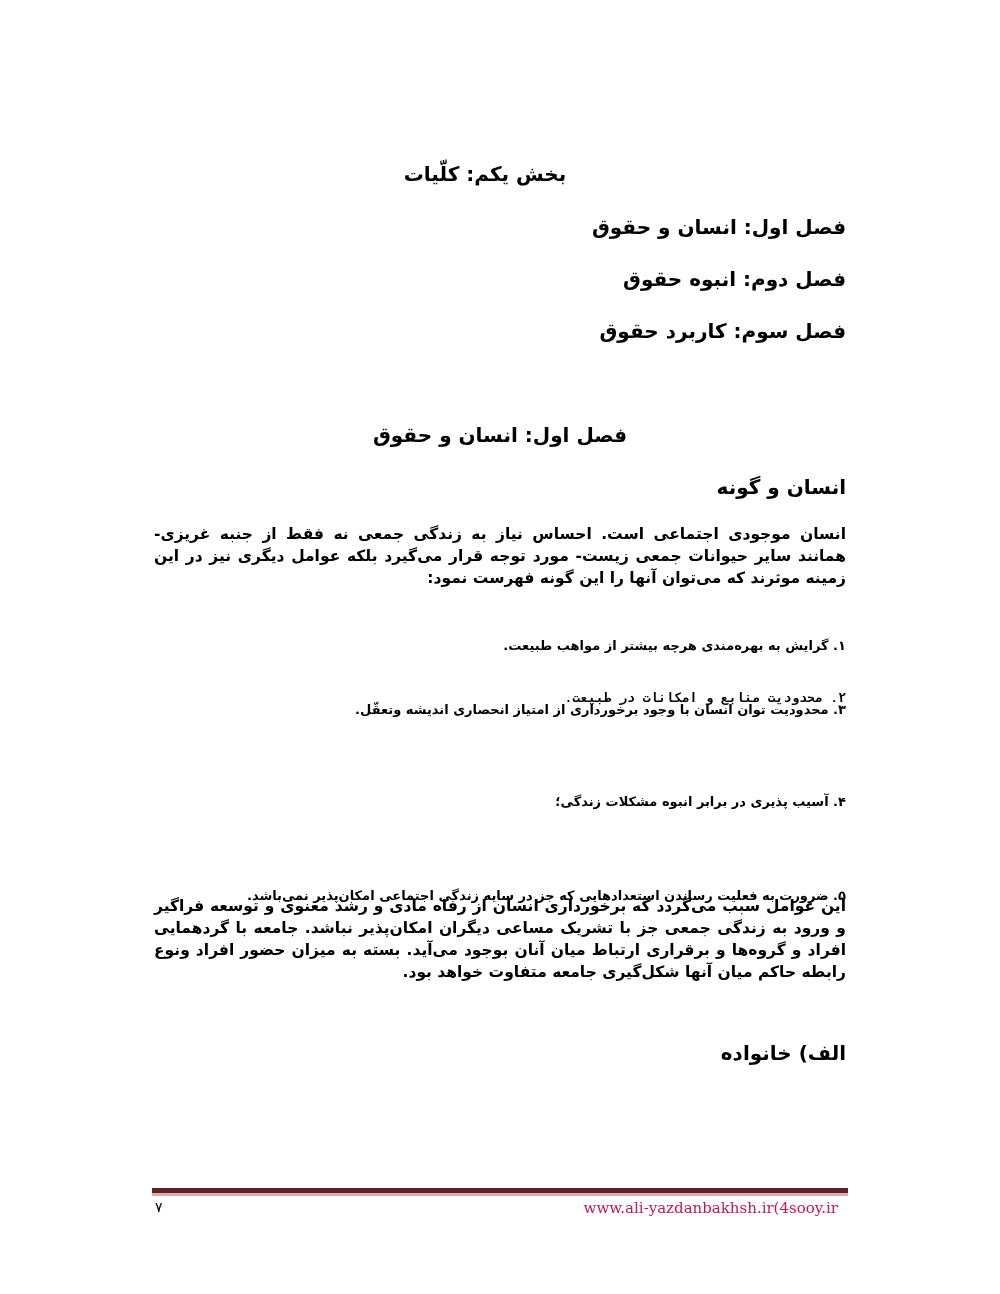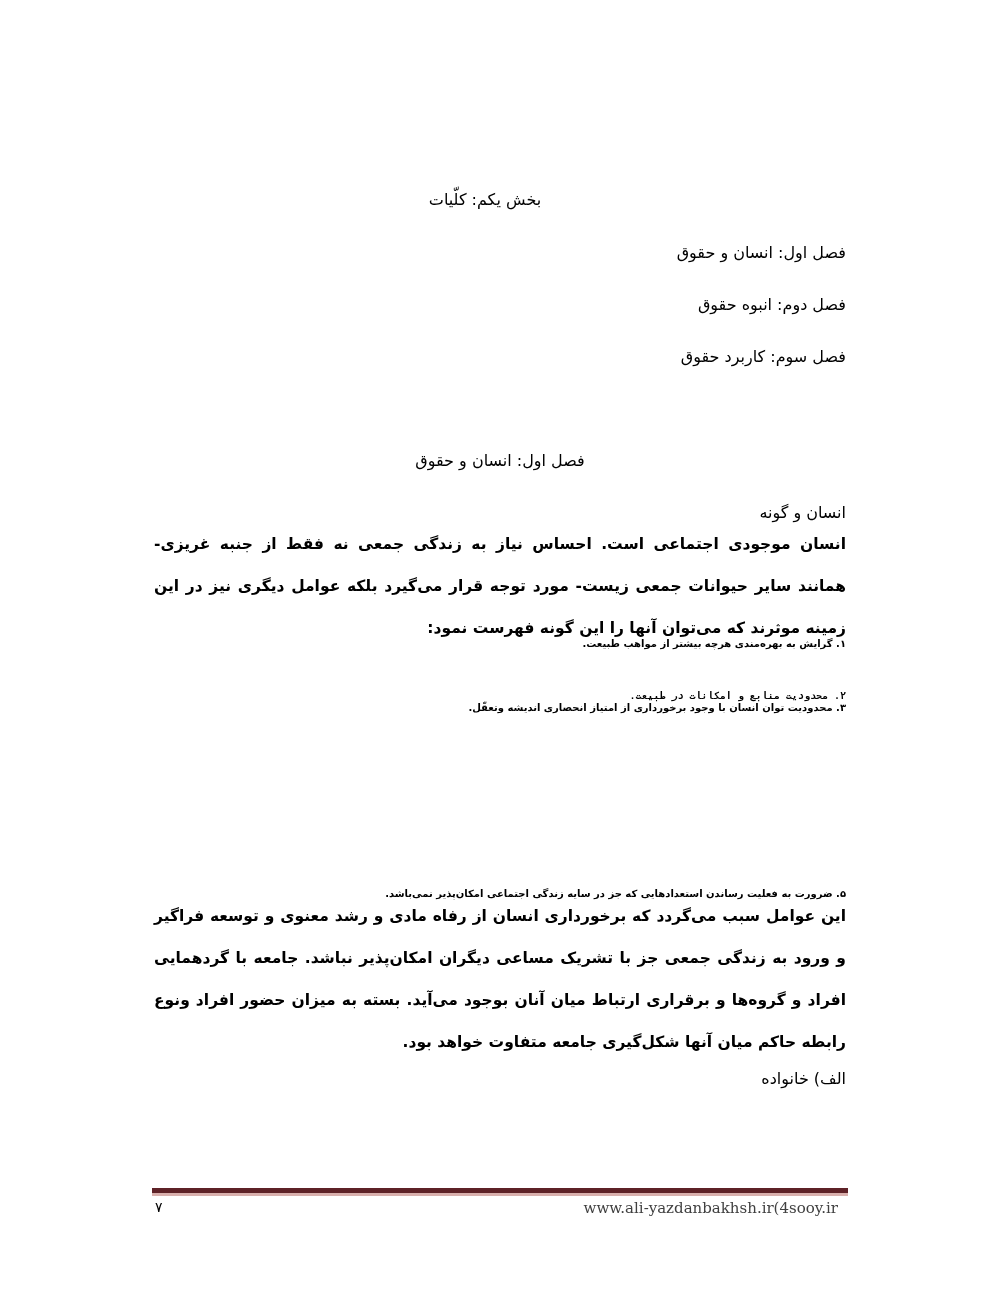--- a/index.html
+++ b/index.html
@@ -19,66 +19,65 @@
       position: absolute;
       left: 0; top: 0;
       width: 1000px; height: 1294px;
     }
     .rtl {
       direction: rtl;
       unicode-bidi: embed;
     }
     .heading {
       position: absolute;
-      font-weight: normal;
-      font-size: 16px;
+      font-weight: bold;
+      font-size: 20px;
       white-space: nowrap;
-      margin-top: 28px;
     }
     .centered {
       text-align: center;
     }
     .right {
       right: 154px;
       text-align: right;
     }
     .para {
       position: absolute;
       right: 154px;
       width: 692px;
       font-weight: bold;
       font-size: 15.5px;
-      line-height: 42px;
+      line-height: 22px;
       text-align: justify;
       text-align-last: right;
     }
     .list-item {
       position: absolute;
       right: 154px;
       font-weight: bold;
-      font-size: 10px;
+      font-size: 13px;
       white-space: nowrap;
       text-align: right;
     }
     .footer-rule {
       position: absolute;
       left: 152px;
       width: 696px;
       top: 1188px;
       height: 5px;
       background: #5e2227;
       border-bottom: 3px solid #d9b0ad;
     }
     .footer-url {
       position: absolute;
       right: 162px;
       top: 1199px;
       font-family: "DejaVu Serif", serif;
       font-size: 15px;
-      color: #404040;
+      color: #be185d;
     }
     .footer-page {
       position: absolute;
       left: 155px;
       top: 1199px;
       font-family: "DejaVu Sans", sans-serif;
       font-size: 14px;
     }
   </style>
 </head>
@@ -94,20 +93,21 @@
 
   <div class="heading centered rtl" style="left:320px; width:360px; top:423px;">فصل اول: انسان و حقوق</div>
 
   <div class="heading right rtl" style="top:475px;">انسان و گونه</div>
 
   <div class="para rtl" style="top:523px;">انسان موجودی اجتماعی است. احساس نیاز به زندگی جمعی نه فقط از جنبه غریزی- همانند سایر حیوانات جمعی زیست- مورد توجه قرار می‌گیرد بلکه عوامل دیگری نیز در این زمینه موثرند که می‌توان آنها را این گونه فهرست نمود:</div>
 
   <div class="list-item rtl" style="top:638px;">۱. گرایش به بهره‌مندی هرچه بیشتر از مواهب طبیعت.</div>
   <div class="list-item rtl" style="top:690px;font-family:Liberation Mono, monospace;">۲. محدودیت منابع و امکانات در طبیعت.</div>
   <div class="list-item rtl" style="top:702px;">۳. محدودیت توان انسان با وجود برخورداری از امتیاز انحصاری اندیشه وتعقّل.</div>
+  <div class="list-item rtl" style="top:794px;">۴. آسیب پذیری در برابر انبوه مشکلات زندگی؛</div>
   <div class="list-item rtl" style="top:888px;">۵. ضرورت به فعلیت رساندن استعدادهایی که جز در سایه زندگی اجتماعی امکان‌پذیر نمی‌باشد.</div>
 
   <div class="para rtl" style="top:895px;">این عوامل سبب می‌گردد که برخورداری انسان از رفاه مادی و رشد معنوی و توسعه فراگیر و ورود به زندگی جمعی جز با تشریک مساعی دیگران امکان‌پذیر نباشد. جامعه با گردهمایی افراد و گروه‌ها و برقراری ارتباط میان آنان بوجود می‌آید. بسته به میزان حضور افراد ونوع رابطه حاکم میان آنها شکل‌گیری جامعه متفاوت خواهد بود.</div>
 
   <div class="heading right rtl" style="top:1041px;text-align:right;">الف) خانواده</div>
 
   <div class="footer-rule"></div>
   <div class="footer-url">www.ali-yazdanbakhsh.ir(4sooy.ir</div>
   <div class="footer-page">۷</div>
 

